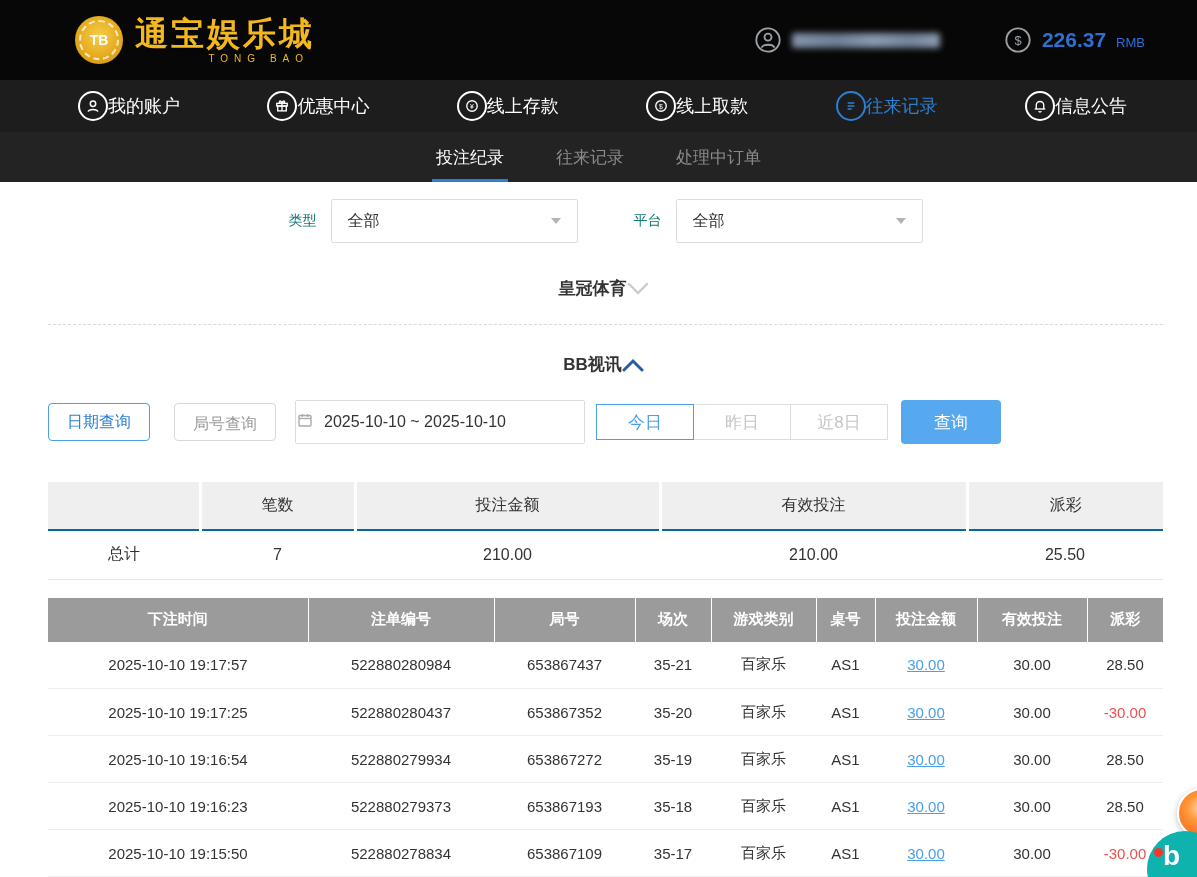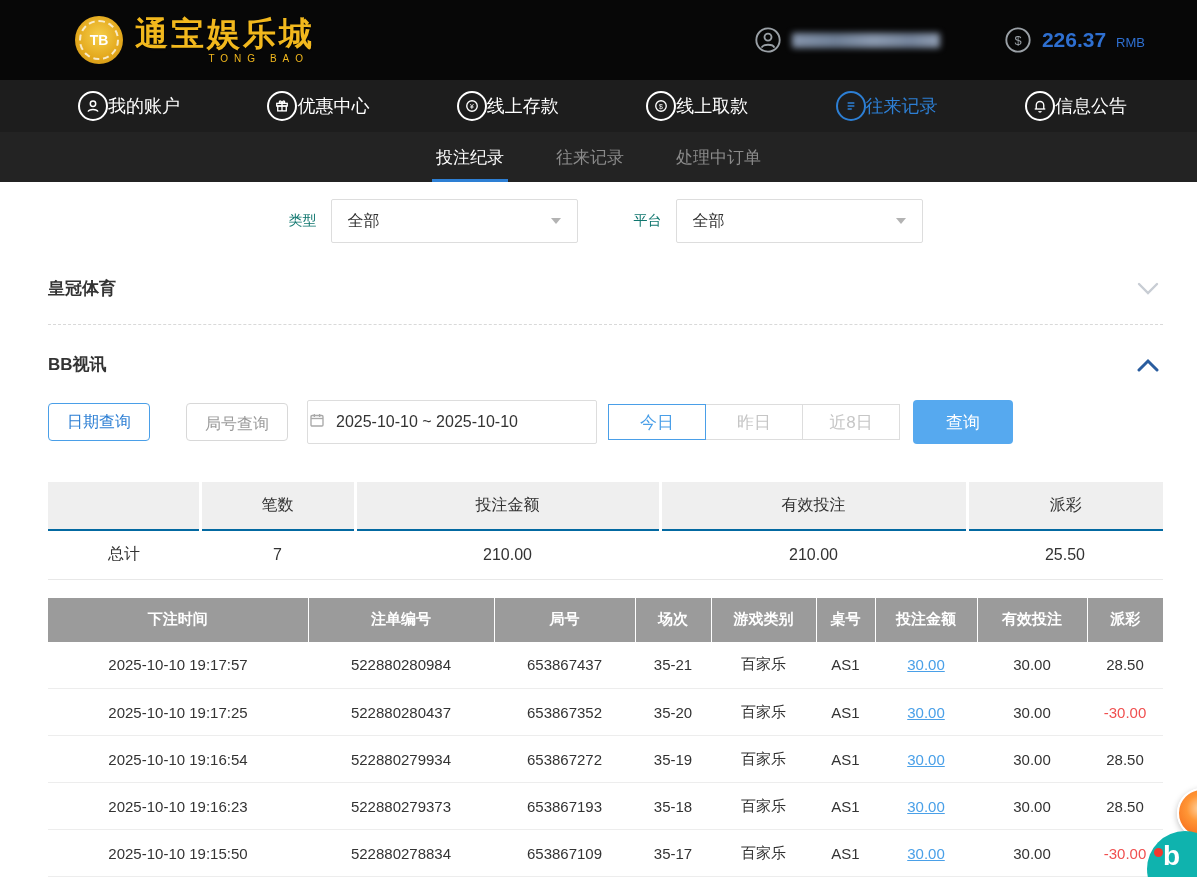--- a/index.html
+++ b/index.html
@@ -43,29 +43,29 @@
 
   
   .main { padding:0 34px 0 48px; }
   .filter-row { display:flex; justify-content:center; align-items:center; gap:56px; margin-top:17px; }
   .filter-group { display:flex; align-items:center; gap:14px; }
   .filter-label { font-size:14px; color:#0f766e; }
   .select-box { width:247px; height:44px; border:1px solid #ddd; border-radius:2px; display:flex; align-items:center; justify-content:space-between; padding:0 16px; cursor:pointer; background:#fff; }
   .select-value { font-size:16px; color:#333; }
   .caret { width:0; height:0; border-left:5px solid transparent; border-right:5px solid transparent; border-top:6px solid #b3b3b3; }
 
-  .section-row { display:flex; align-items:center; justify-content:space-between; cursor:pointer; }
+  .section-row { display:flex; align-items:center; justify-content:center; cursor:pointer; }
   .section-crown { padding:34px 4px 24px 0; border-bottom:1px dashed #d9d9d9; }
   .section-bb { padding:28px 4px 0 0; }
   .section-title { font-size:17px; font-weight:bold; color:#333; }
   .chev svg { display:block; }
 
   .query-row { display:flex; align-items:center; margin-top:24px; }
   .btn-outline-blue { height:38px; padding:0 18px; border:1px solid #4a9fe8; color:#2d7fd4; background:#fff; border-radius:4px; font-size:16px; cursor:pointer; }
-  .btn-outline-gray { height:38px; padding:10px 18px; border:1px solid #d8d8d8; color:#9a9a9a; background:#fff; border-radius:4px; font-size:16px; cursor:pointer; margin-left:36px; }
+  .btn-outline-gray { height:38px; padding:10px 18px; border:1px solid #d8d8d8; color:#9a9a9a; background:#fff; border-radius:4px; font-size:16px; cursor:pointer; margin-left:24px; }
   .date-box { height:44px; width:290px; border:1px solid #ddd; border-radius:2px; display:flex; align-items:center; gap:10px; padding:0 0; margin-left:19px; font-size:16px; color:#333; cursor:pointer; background:#fff; }
   .seg { display:flex; margin-left:11px; }
   .seg-btn { height:36px; width:98px; background:#fff; border:1px solid #ddd; font-size:17px; color:#c6c6c6; display:flex; align-items:center; justify-content:center; cursor:pointer; margin-left:-1px; }
   .seg-btn.first { margin-left:0; }
   .seg-btn.active { border-color:#4a9fe8; color:#4a9fe8; position:relative; z-index:2; }
   .btn-search { height:44px; width:100px; margin-left:13px; background:var(--button,#56a9ef); color:#fff; border:none; border-radius:4px; font-size:17px; cursor:pointer; }
 
   table { border-collapse:collapse; table-layout:fixed; width:1115px; }
   .summary { margin-top:38px; }
   .summary th { background:#efefef; height:48px; font-size:16px; font-weight:normal; color:#333; border-right:3px solid #fff; border-bottom:2px solid #0369a1; text-align:center; }

